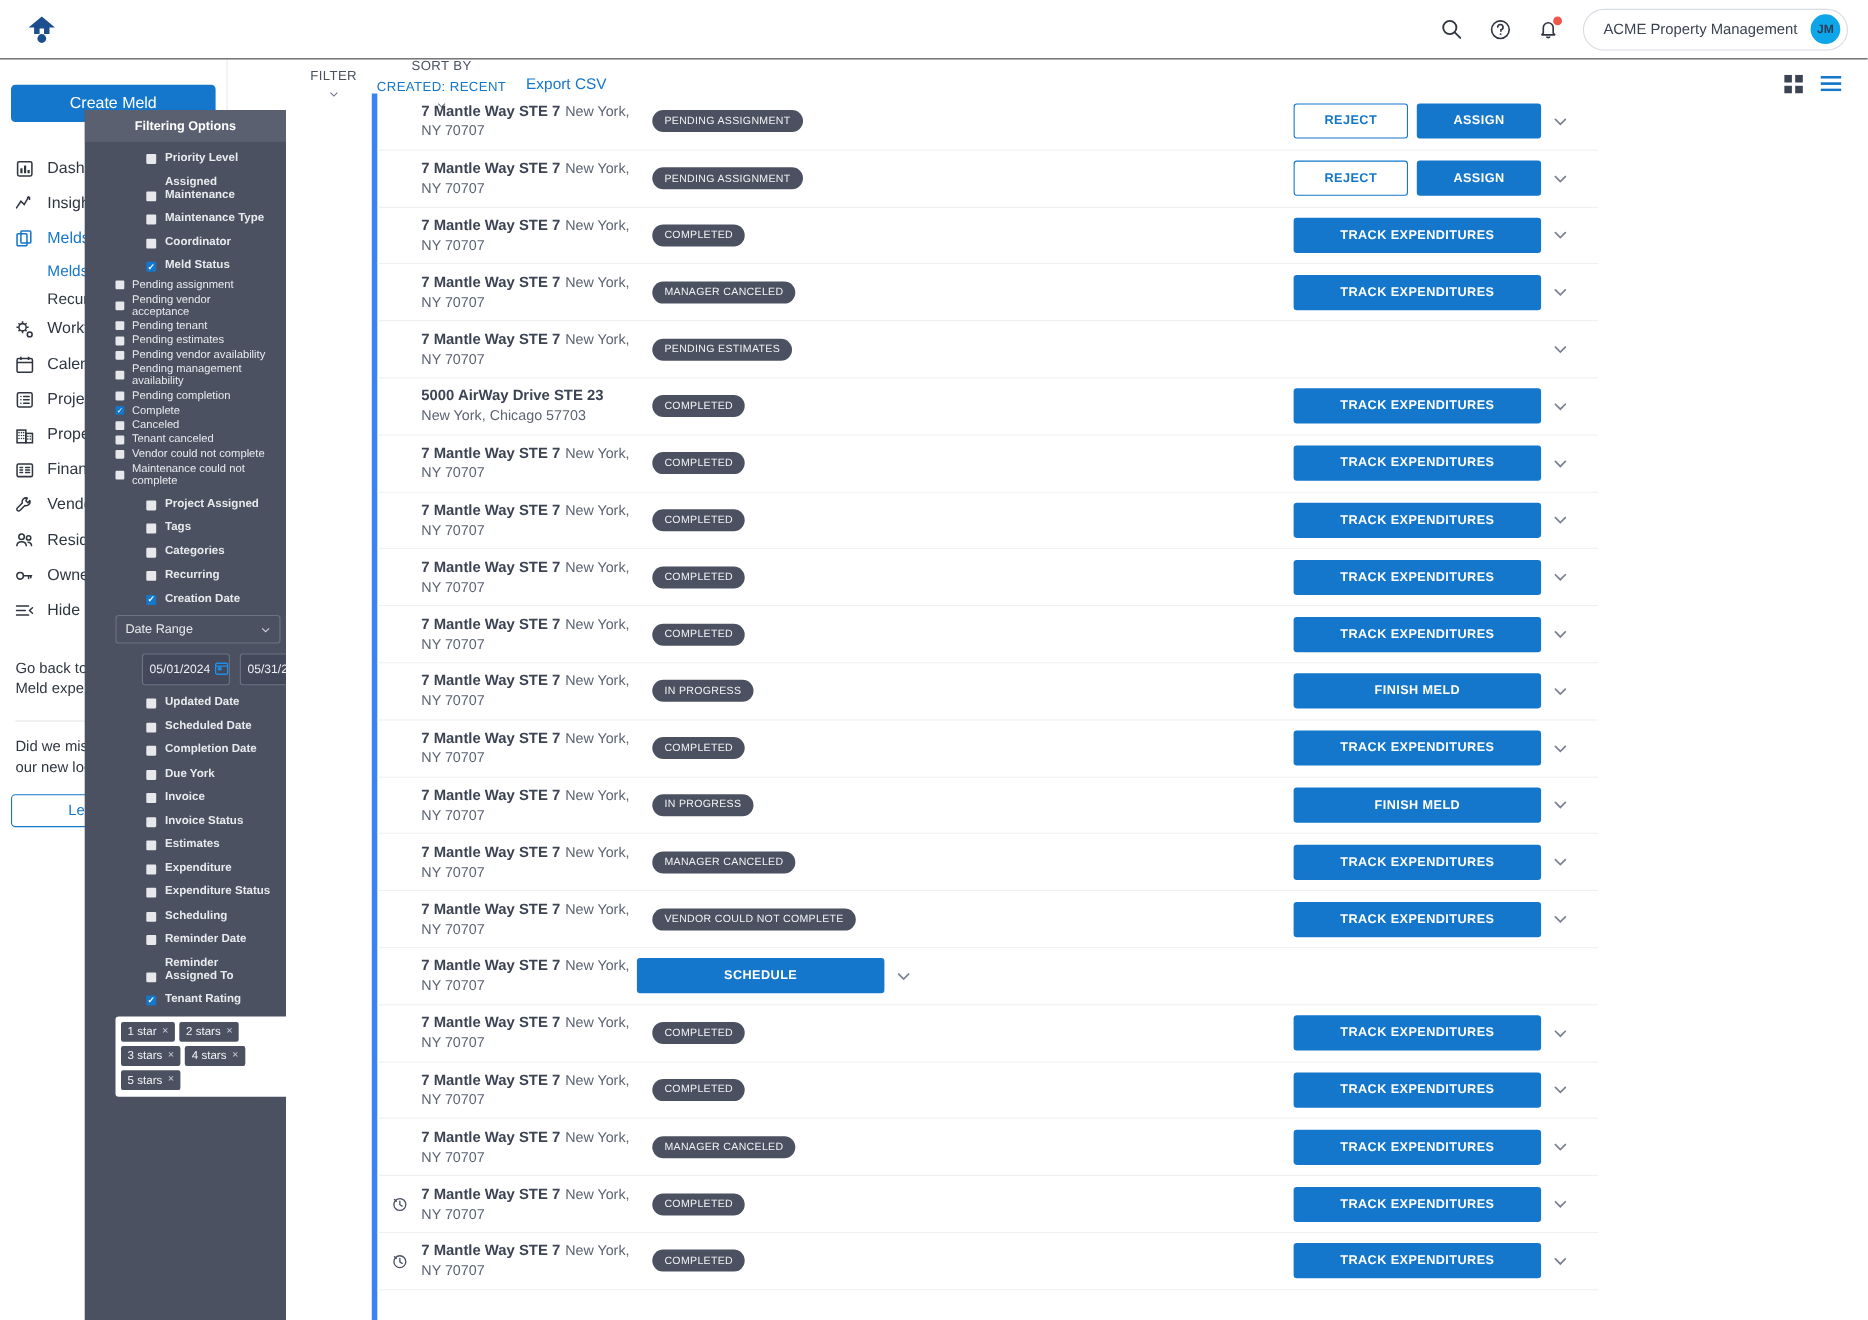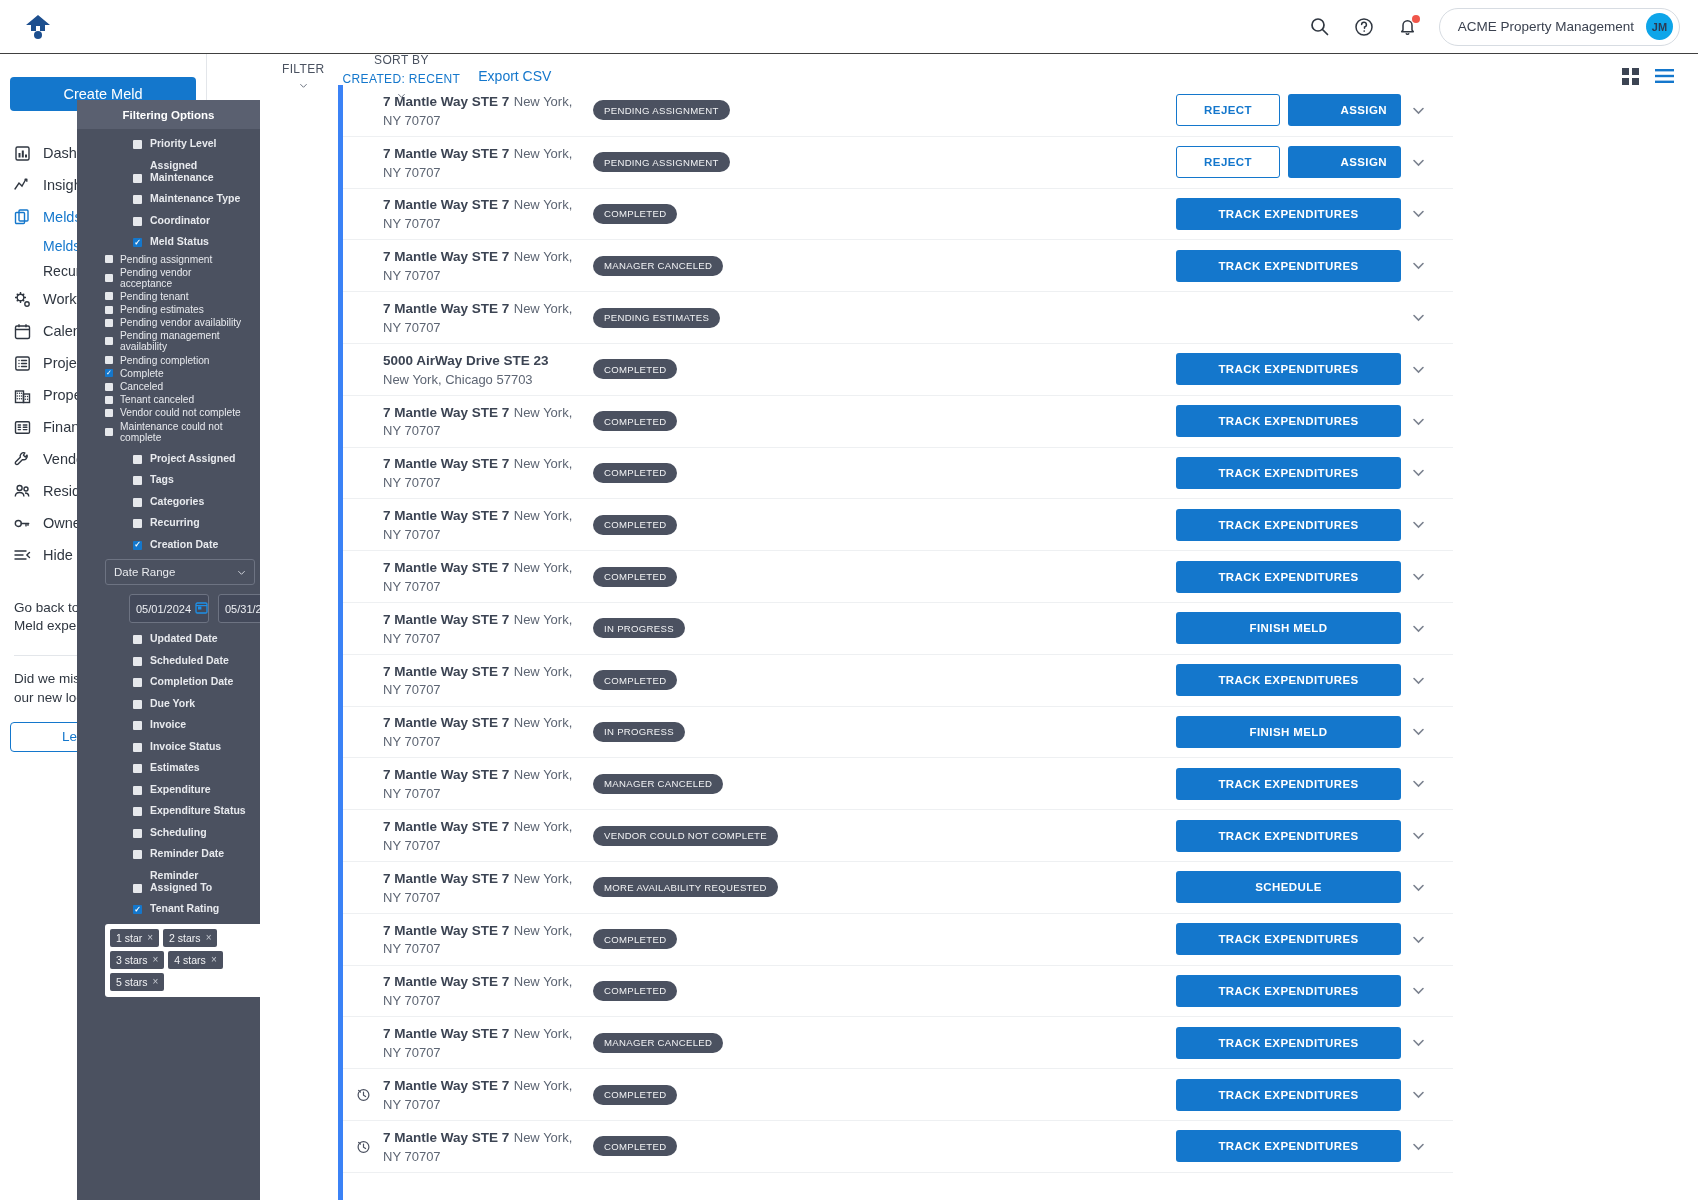--- a/index.html
+++ b/index.html
@@ -168,21 +168,21 @@
   .btn-o {
     width: 104px; height: 32px; border: 1px solid #1477cc; border-radius: 3px;
     background: #fff; color: #1477cc; font-size: 11.5px; font-weight: bold;
     letter-spacing: .4px; font-family: inherit; cursor: pointer; margin-right: 8px;
   }
   .btn-f {
     height: 32px; border: none; border-radius: 3px; background: #1477cc; color: #fff;
     font-size: 11.5px; font-weight: bold; letter-spacing: .4px;
     font-family: inherit; cursor: pointer; padding: 0 14px;
   }
-  .btn-f.wide { width: 113px; text-align: right; }
+  .btn-f.wide { width: 113px; }
   .btn-f.xwide { width: 225px; }
   .chev { width: 34px; display: flex; align-items: center; justify-content: center; color: #7b828f; cursor: pointer; flex: 0 0 34px; }
 </style>
 </head>
 <body>
 
 <div class="app">
 
   <div class="topbar">
     <div class="logo-wrap">
@@ -641,23 +641,20 @@
           <svg width="15" height="15" viewBox="0 0 15 15">
             <path d="M3 5.5 7.5 10 12 5.5" fill="none" stroke="#7b828f" stroke-width="1.6" stroke-linecap="round"></path>
           </svg>
         </span>
       </div>
       <div class="row">
         <span class="row-ico"></span>
     <span class="addr">
       <span class="addr-l1">7 Mantle Way STE 7</span>
       <span class="addr-l2">New York, NY 70707</span></span>
-    <span class="badge-cell">
-      <span class="badge">MORE AVAILABILITY REQUESTED</span>
-        </span>
     <span class="acts">
           <button class="btn-f xwide">SCHEDULE</button>
         </span>
     <span class="chev">
           <svg width="15" height="15" viewBox="0 0 15 15">
             <path d="M3 5.5 7.5 10 12 5.5" fill="none" stroke="#7b828f" stroke-width="1.6" stroke-linecap="round"></path>
           </svg>
         </span>
       </div>
       <div class="row">

